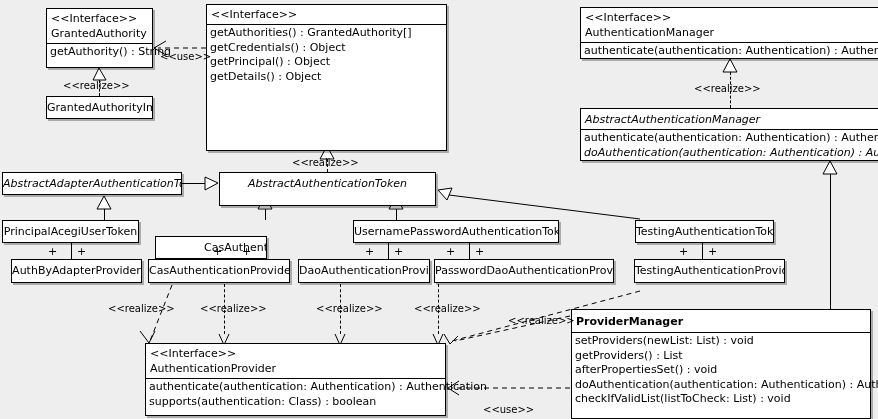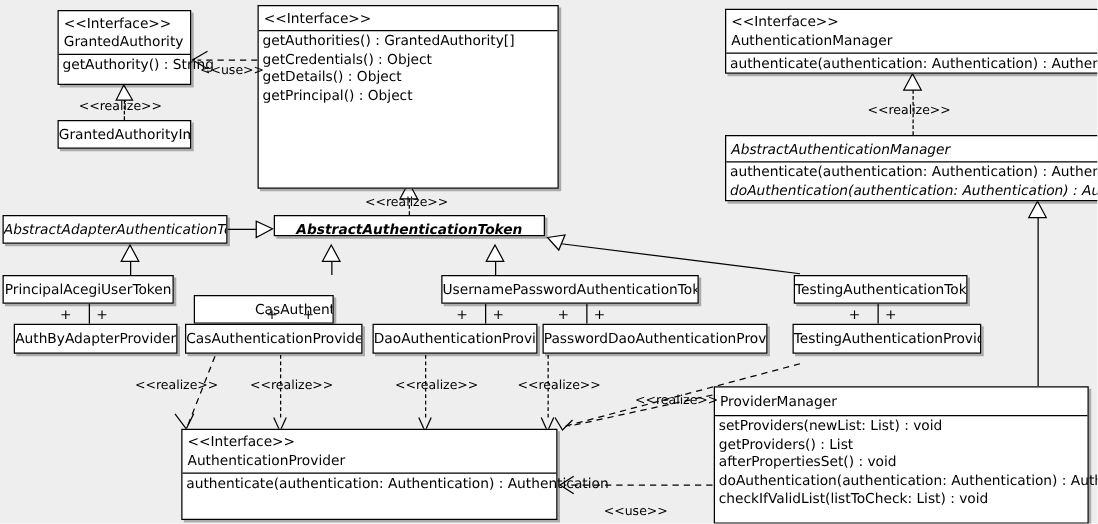--- a/index.html
+++ b/index.html
@@ -235,22 +235,22 @@
   <div class="uml-simple" style="left:46px; top:96px; width:107px; height:23px;">GrantedAuthorityImpl</div>
 
   <div class="uml-box" style="left:206px; top:4px; width:241px; height:147px;">
     <div class="uml-head">
       <span class="stereo">&lt;&lt;Interface&gt;&gt;</span>
     </div>
     <div class="uml-sep"></div>
     <div class="uml-ops">
       <div class="op">getAuthorities() : GrantedAuthority[]</div>
       <div class="op">getCredentials() : Object</div>
+      <div class="op">getPrincipal() : Object</div>
       <div class="op">getDetails() : Object</div>
-      <div class="op">getPrincipal() : Object</div>
     </div>
   </div>
 
   <div class="uml-box" style="left:580px; top:7px; width:312px; height:52px;">
     <div class="uml-head">
       <span class="stereo">&lt;&lt;Interface&gt;&gt;</span>
       <span class="cname">AuthenticationManager</span>
     </div>
     <div class="uml-sep"></div>
     <div class="uml-ops">
@@ -264,46 +264,47 @@
     </div>
     <div class="uml-sep"></div>
     <div class="uml-ops">
       <div class="op">authenticate(authentication: Authentication) : Authentication</div>
       <div class="op italic">doAuthentication(authentication: Authentication) : Authentication</div>
     </div>
   </div>
 
   <div class="uml-simple italic" style="left:2px; top:172px; width:180px; height:23px;">AbstractAdapterAuthenticationToken</div>
 
-  <div class="uml-simple italic" style="left:219px; top:172px; width:217px; height:17px;font-weight:bold;">AbstractAuthenticationToken</div>
+  <div class="uml-simple italic" style="left:219px; top:172px; width:217px; height:34px;">AbstractAuthenticationToken</div>
 
   <div class="uml-simple" style="left:2px; top:220px; width:137px; height:23px;">PrincipalAcegiUserToken</div>
   <div class="uml-simple" style="left:155px; top:236px; width:112px; height:23px;padding-left:48px;">CasAuthenticationToken</div>
   <div class="uml-simple" style="left:353px; top:220px; width:206px; height:23px;">UsernamePasswordAuthenticationToken</div>
   <div class="uml-simple" style="left:635px; top:220px; width:139px; height:23px;">TestingAuthenticationToken</div>
 
   <div class="uml-simple" style="left:11px; top:259px; width:131px; height:24px;">AuthByAdapterProvider</div>
   <div class="uml-simple" style="left:148px; top:259px; width:142px; height:24px;">CasAuthenticationProvider</div>
   <div class="uml-simple" style="left:298px; top:259px; width:132px; height:24px;">DaoAuthenticationProvider</div>
   <div class="uml-simple" style="left:434px; top:259px; width:180px; height:24px;">PasswordDaoAuthenticationProvider</div>
   <div class="uml-simple" style="left:634px; top:259px; width:151px; height:24px;">TestingAuthenticationProvider</div>
 
   <div class="uml-box" style="left:145px; top:343px; width:301px; height:73px;">
     <div class="uml-head">
       <span class="stereo">&lt;&lt;Interface&gt;&gt;</span>
       <span class="cname">AuthenticationProvider</span>
     </div>
     <div class="uml-sep"></div>
     <div class="uml-ops">
       <div class="op">authenticate(authentication: Authentication) : Authentication</div>
+      <div class="op">supports(authentication: Class) : boolean</div>
     </div>
   </div>
 
   <div class="uml-box" style="left:571px; top:309px; width:300px; height:110px;">
-    <div class="uml-head" style="padding-top:4px; padding-bottom:3px;">
+    <div class="uml-head" style="padding-top:4px; padding-bottom:3px;font-weight:bold;">
       <span class="cname">ProviderManager</span>
     </div>
     <div class="uml-sep"></div>
     <div class="uml-ops">
       <div class="op">setProviders(newList: List) : void</div>
       <div class="op">getProviders() : List</div>
       <div class="op">afterPropertiesSet() : void</div>
       <div class="op">doAuthentication(authentication: Authentication) : Authentication</div>
       <div class="op">checkIfValidList(listToCheck: List) : void</div>
     </div>

